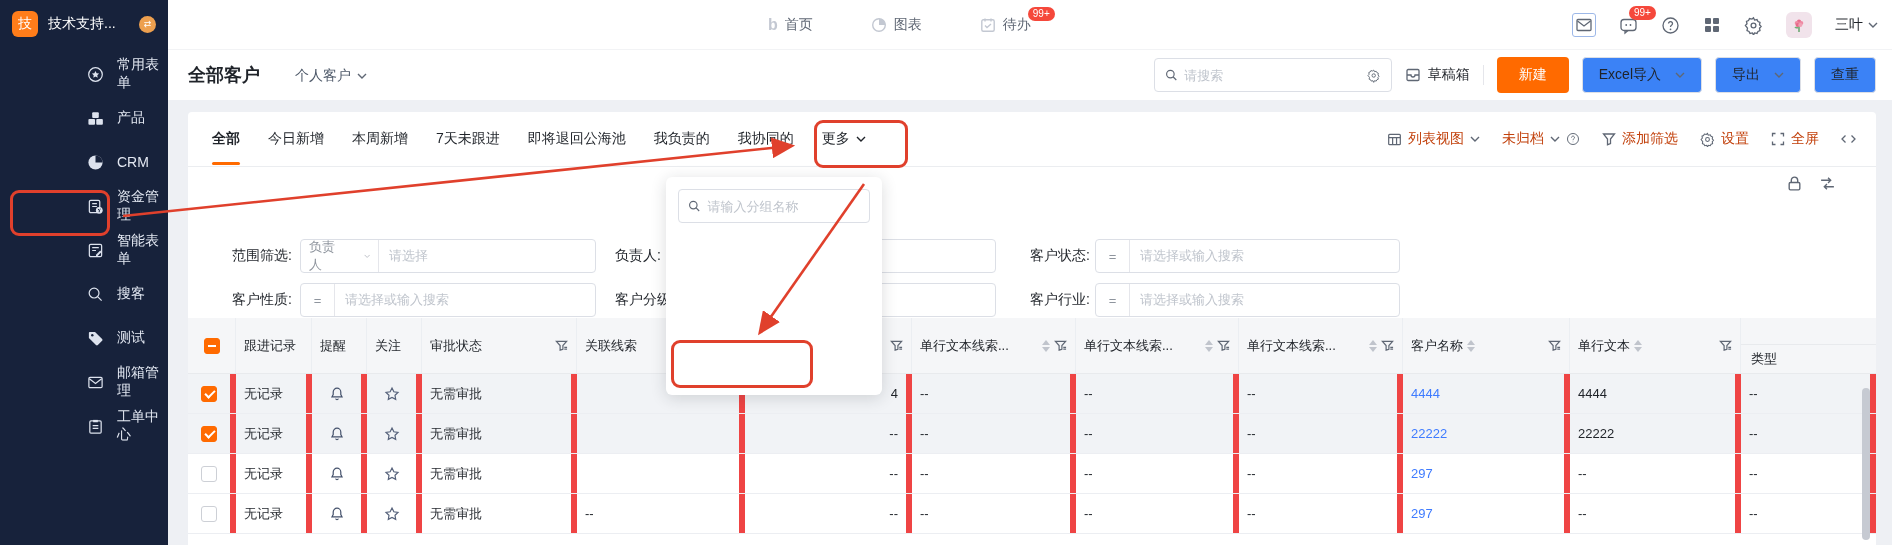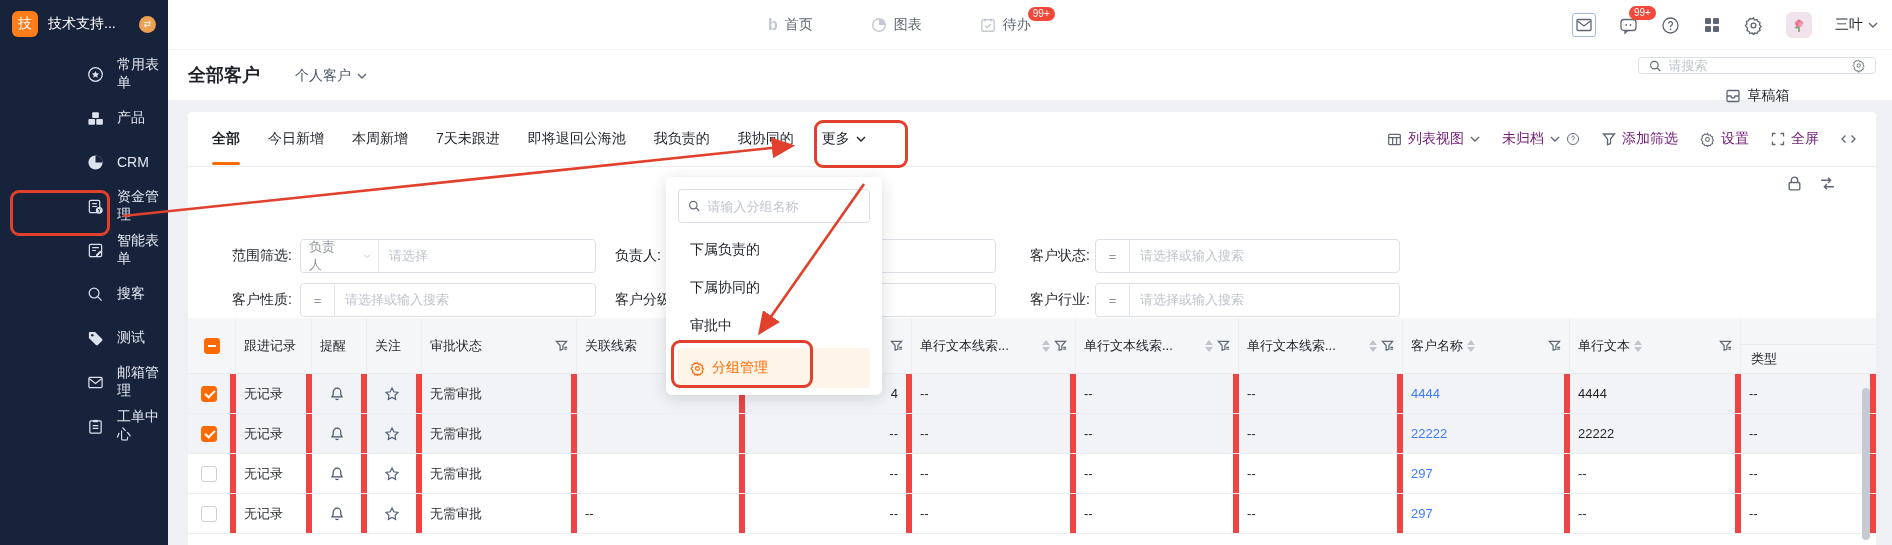--- a/index.html
+++ b/index.html
@@ -28,40 +28,40 @@
   .tr-ic { position:relative; display:flex; align-items:center; cursor:pointer; }
   .mail-ring { border:1px solid #9db8e8; border-radius:3px; padding:2px; }
   .badge2 { position:absolute; top:-10px; left:10px; background:#f5483b; color:#fff; font-size:10px; line-height:14px; padding:0 5px; border-radius:8px; }
   .avatar { width:26px; height:26px; border-radius:6px; background:#f1e3eb; display:flex; align-items:center; justify-content:center; }
   .uname { display:flex; align-items:center; gap:5px; font-size:14px; color:#1f2329; cursor:pointer; }
 
   
   .titlebar { position:absolute; left:168px; top:50px; right:0; height:50px; background:#fff; z-index:5; }
   .pg-title { position:absolute; left:20px; top:13px; font-size:18px; font-weight:bold; color:#1f2329; }
   .pg-sub { position:absolute; left:127px; top:17px; font-size:14px; color:#4e5969; display:flex; gap:6px; align-items:center; cursor:pointer; }
-  .title-right { position:absolute; right:16px; top:7px; height:36px; display:flex; align-items:center; gap:13px;flex-direction:column; }
+  .title-right { position:absolute; right:16px; top:7px; height:36px; display:flex; align-items:center; gap:13px; }
   .t-search { width:238px; height:34px; border:1px solid #dcdfe6; border-radius:4px; display:flex; align-items:center; padding:0 10px; gap:7px; background:#fff; }
   .t-search input { border:0; outline:0; flex:1; font-size:13px; color:#333; font-family:inherit; }
   .t-search input::placeholder { color:#bfc4cc; }
   .draft { display:flex; align-items:center; gap:7px; font-size:14px; color:#1f2329; cursor:pointer; }
   .vdiv { width:1px; height:20px; background:#e5e6eb; }
   .btn { height:36px; border-radius:4px; font-size:14px; display:flex; align-items:center; justify-content:center; cursor:pointer; }
   .btn-primary { background:#ff6a00; color:#fff; padding:0 22px; border:0; }
   .btn-plain { background:#3b82f6; border:1px solid #dcdfe6; color:#1f2329; padding:0 16px; gap:14px; }
 
   
   .card { position:absolute; left:188px; top:112px; width:1688px; height:433px; background:#fff; border-radius:4px 4px 0 0; z-index:5; overflow:hidden; }
 
   .tabsrow { position:relative; height:55px; border-bottom:1px solid #ebedf0; display:flex; align-items:center; padding:0 20px 0 24px; }
   .tabs { display:flex; gap:28px; align-items:center; }
   .tab { font-size:14px; color:#1f2329; cursor:pointer; position:relative; white-space:nowrap; }
   .tab.active { font-weight:bold; }
   .tab.active::after { content:""; position:absolute; left:0; right:0; bottom:-17px; height:3px; background:#ff6a00; border-radius:2px; }
   .tab-more { display:flex; align-items:center; gap:6px; }
-  .tabtools { margin-left:auto; display:flex; align-items:center; gap:22px; font-size:14px; color:#701a75;text-align:right; }
+  .tabtools { margin-left:auto; display:flex; align-items:center; gap:22px; font-size:14px; color:#c2410c;text-align:right; }
   .tool { display:flex; align-items:center; gap:6px; cursor:pointer; white-space:nowrap; }
 
   
   .filters { position:absolute; left:0; top:55px; width:100%; height:151px; }
   .f-label { position:absolute; font-size:14px; color:#1f2329; text-align:right; white-space:nowrap; }
   .f-box { position:absolute; height:34px; border:1px solid #dcdfe6; border-radius:4px; background:#fff; display:flex; align-items:center; overflow:hidden; }
   .f-prefix { height:100%; display:flex; align-items:center; justify-content:center; gap:24px; border-right:1px solid #e5e6eb; color:#8f959e; font-size:13px; flex:none; padding:0 8px; }
   .f-input { flex:1; display:flex; align-items:center; gap:6px; padding:0 10px; font-size:13px; color:#bfc4cc; white-space:nowrap; overflow:hidden; }
   .f-icons { position:absolute; right:40px; top:8px; display:flex; gap:16px; color:#8f959e; }
 
@@ -677,32 +677,20 @@
   <div class="scrollthumb"></div>
 
   <div class="gpanel">
     <div class="g-search">
       <svg class="gi" width="14" height="14" viewBox="0 0 14 14" stroke="#bfc4cc">
           <circle cx="6" cy="6" r="4.2"></circle>
           <path d="M9.2 9.2 12.6 12.6"></path>
         </svg>
       <input placeholder="请输入分组名称" style="">
     </div>
-    <div style="margin-top:8px;">
-      <div class="g-item">下属负责的</div>
-      <div class="g-item">下属协同的</div>
-      <div class="g-item">审批中</div>
-      <div class="g-item hot">
-        <svg width="15" height="15" viewBox="0 0 19 19" fill="none" stroke="#ff6a00" stroke-width="1.5">
-            <circle cx="9.5" cy="9.5" r="2.4"></circle>
-            <path d="M9.5 1.8l1 2.3 2.5-.5 1 1.9 2 .8-.5 2.5 1.6 1.7-1.6 1.7.5 2.5-2 .8-1 1.9-2.5-.5-1 2.3-1-2.3-2.5.5-1-1.9-2-.8.5-2.5L1.4 9.5 3 7.8l-.5-2.5 2-.8 1-1.9 2.5.5Z"></path>
-          </svg>
-        <span>分组管理</span>
-      </div>
-    </div>
   </div>
 
   <svg class="anno-svg" width="1892" height="545">
     <defs>
       <marker id="ah" markerWidth="9" markerHeight="8" refX="7" refY="4" orient="auto">
         <path d="M0 0 L9 4 L0 8 Z" fill="#e0402c"></path>
       </marker>
     </defs>
     <line x1="123" y1="216" x2="790" y2="146" stroke="#e0402c" stroke-width="2.6" marker-end="url(#ah)"></line>
     <line x1="864" y1="184" x2="761" y2="331" stroke="#e0402c" stroke-width="2.6" marker-end="url(#ah)"></line>

